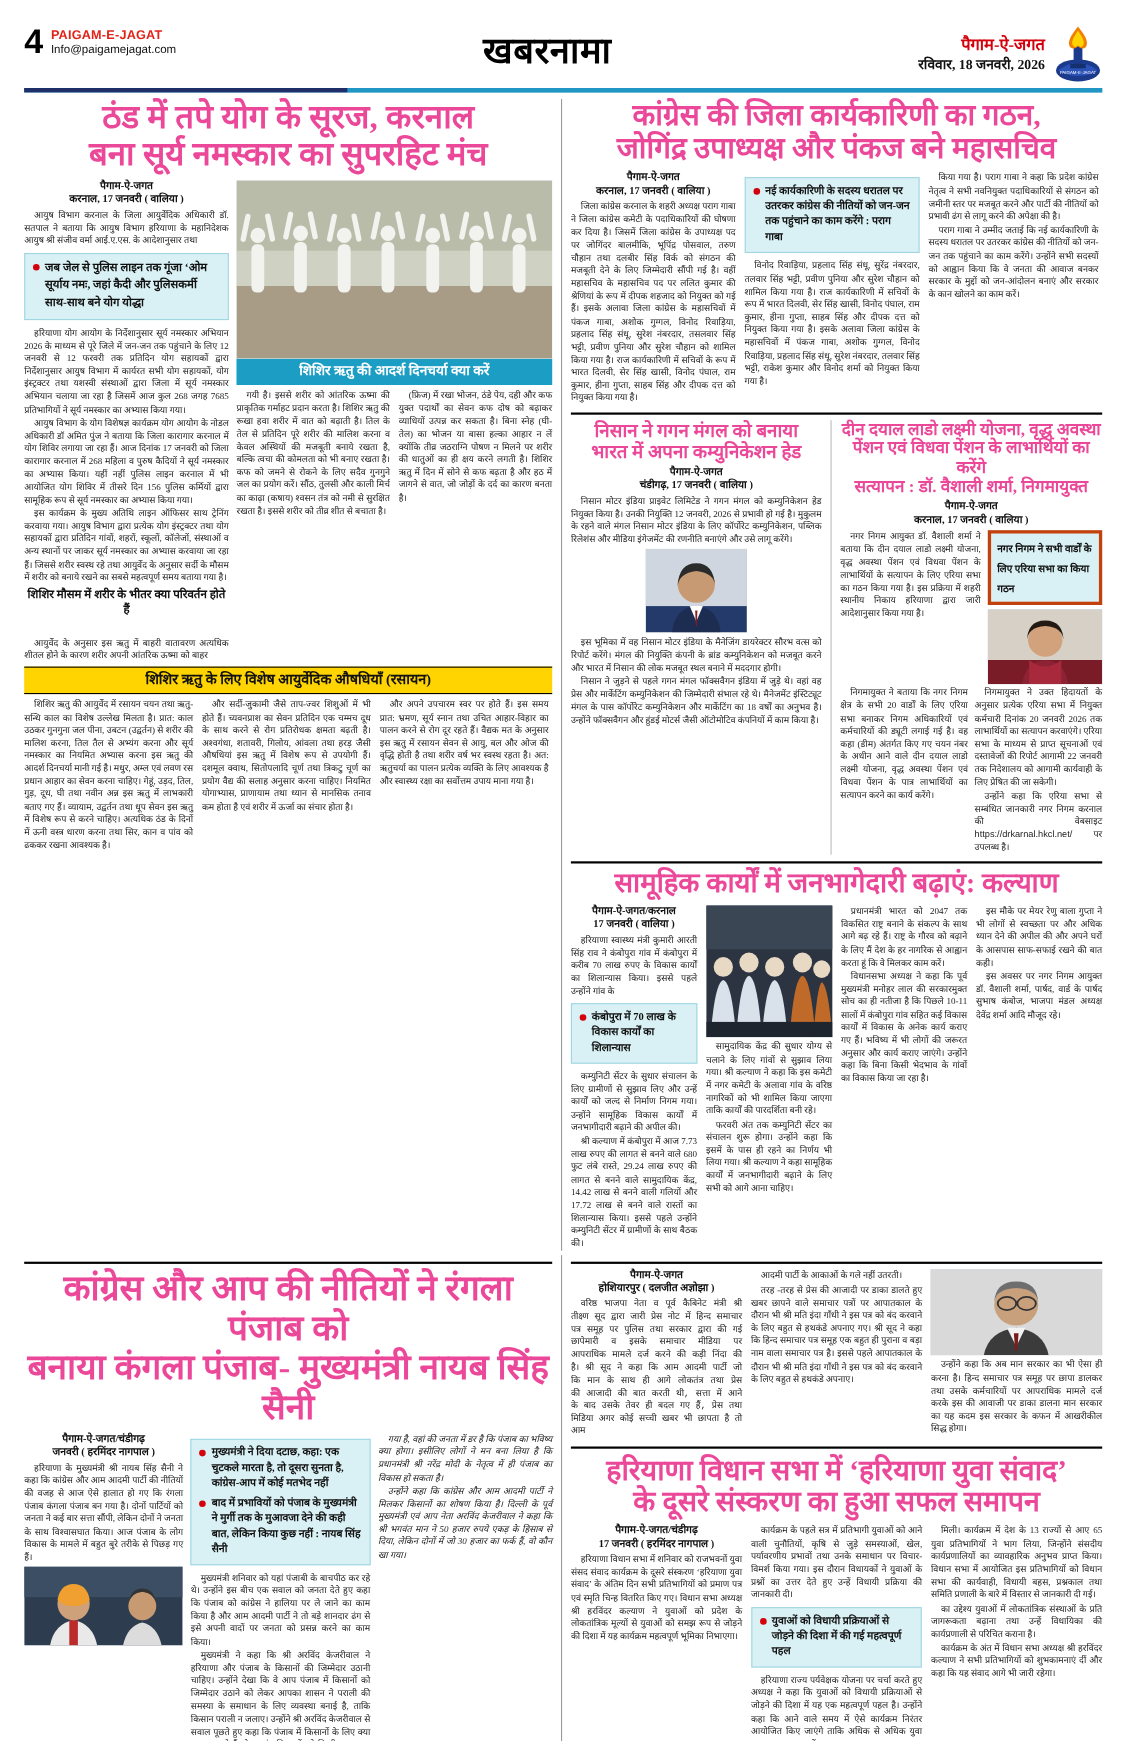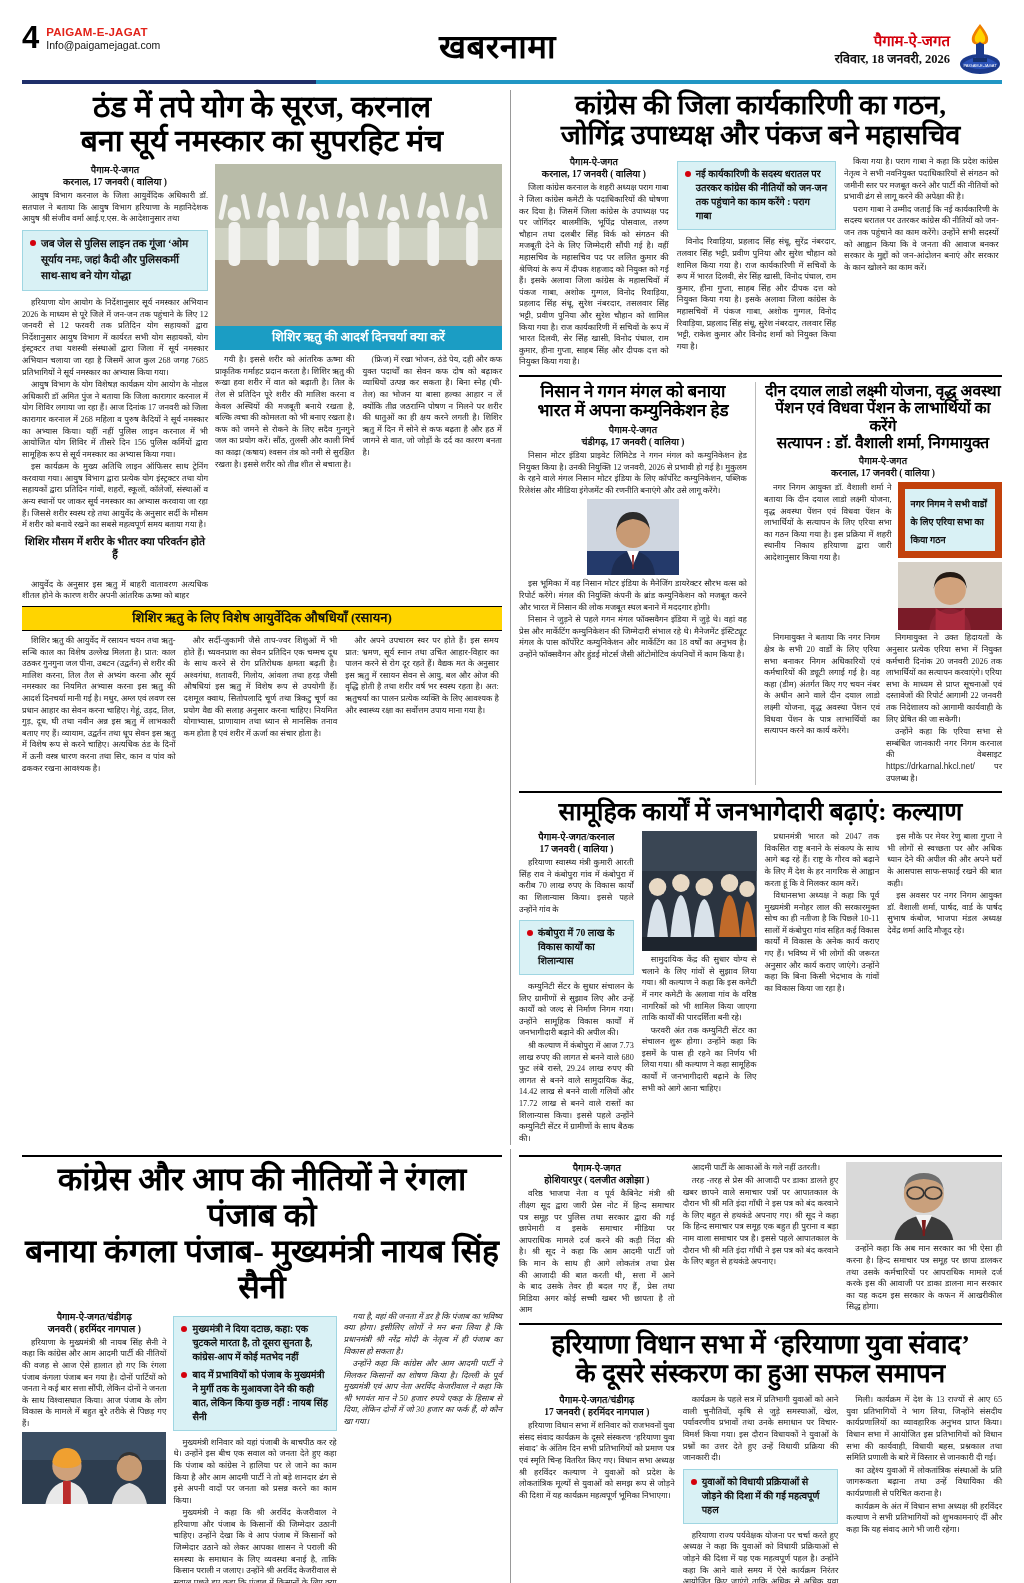--- a/index.html
+++ b/index.html
@@ -28,21 +28,21 @@
   .mh-date{font-family:"Liberation Serif",serif;font-weight:bold;font-size:12.5px;color:#111;line-height:17px;}
   .logo{width:44px;height:52px;position:relative;}
   .rule-wrap{padding:4px 22px 0 22px;}
   .rule{height:4px;background:#2196c4;display:flex;}
   .rule .seg1{width:30%;background:#1f2f6a;}
   .rule .seg2{flex:1;background:#2196c4;}
 
   
   .cols{display:flex;padding:0 22px;box-sizing:border-box;}
   .hl{
-    font-family:"Liberation Serif",serif;font-weight:bold;color:#000000;
+    font-family:"Liberation Serif",serif;font-weight:bold;color:#ec4899;
     text-align:center;line-height:1.12;
   }
   .byline{text-align:center;font-size:9.5px;font-weight:bold;line-height:12px;}
   .body-col{
     font-size:8.2px;line-height:11.6px;text-align:justify;color:#1a1a1a;
     hyphens:auto;
   }
   .body-col p{margin:0 0 1px 0;text-indent:9px;}
   .hr-thick{border:0;border-top:2px solid #000;margin:6px 0 5px 0;}
 
@@ -59,21 +59,21 @@
   .teal-bar{background:#1b9dc4;color:#fff;font-weight:bold;text-align:center;font-size:12.5px;padding:4px 0 5px 0;line-height:15px;}
   .yellow-bar{background:#ffd400;color:#111;font-weight:bold;text-align:center;font-size:13px;padding:3px 0 4px 0;line-height:16px;border-top:1px solid #000;border-bottom:1px solid #000;}
   .subhead{font-weight:bold;font-size:10.5px;line-height:13px;text-align:center;margin:4px 0 18px 0;}
 
   .photo{background:#cfd6dc;position:relative;overflow:hidden;}
 
   
   .portrait{width:100%;height:100%;position:relative;overflow:hidden;background:#b9c3cc;}
   .url{font-family:"Liberation Sans",sans-serif;font-size:8.4px;}
 
-  .mini-box{background:#d9f1f5;border:7px solid #c2410c;padding:4px 6px;margin:4px 0;}
+  .mini-box{background:#d9f1f5;border:3px solid #c2410c;padding:4px 6px;margin:4px 0;}
   .mini-box .txt{font-weight:bold;font-size:9.2px;line-height:13px;}
 </style>
 </head>
 <body>
 
 <div class="page">
 
   <div class="masthead">
     <div class="mh-left">
       <div class="page-num">4</div>

